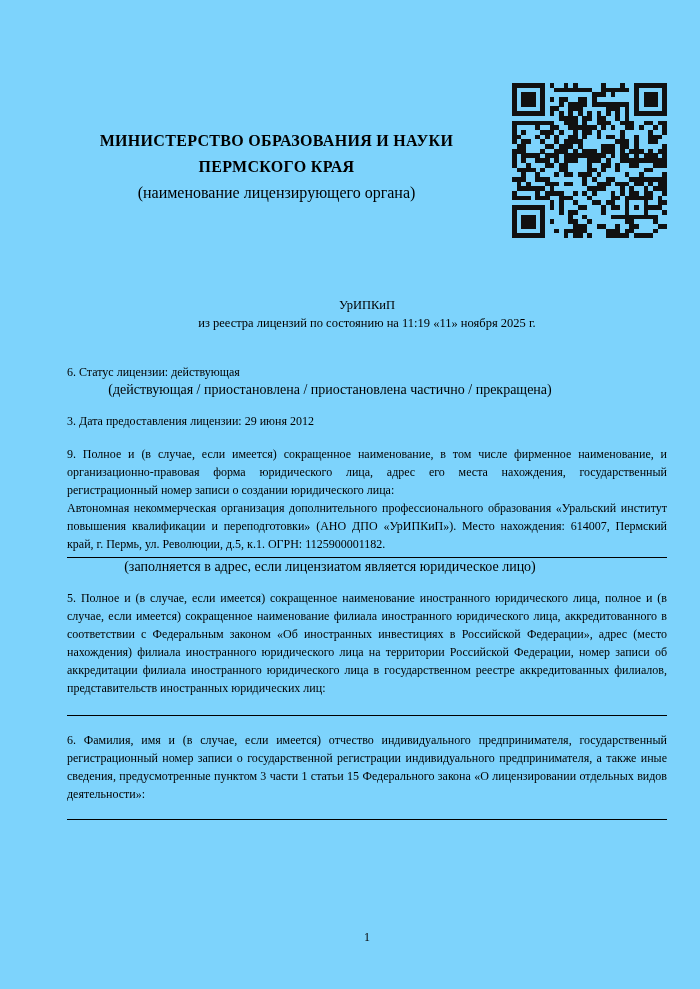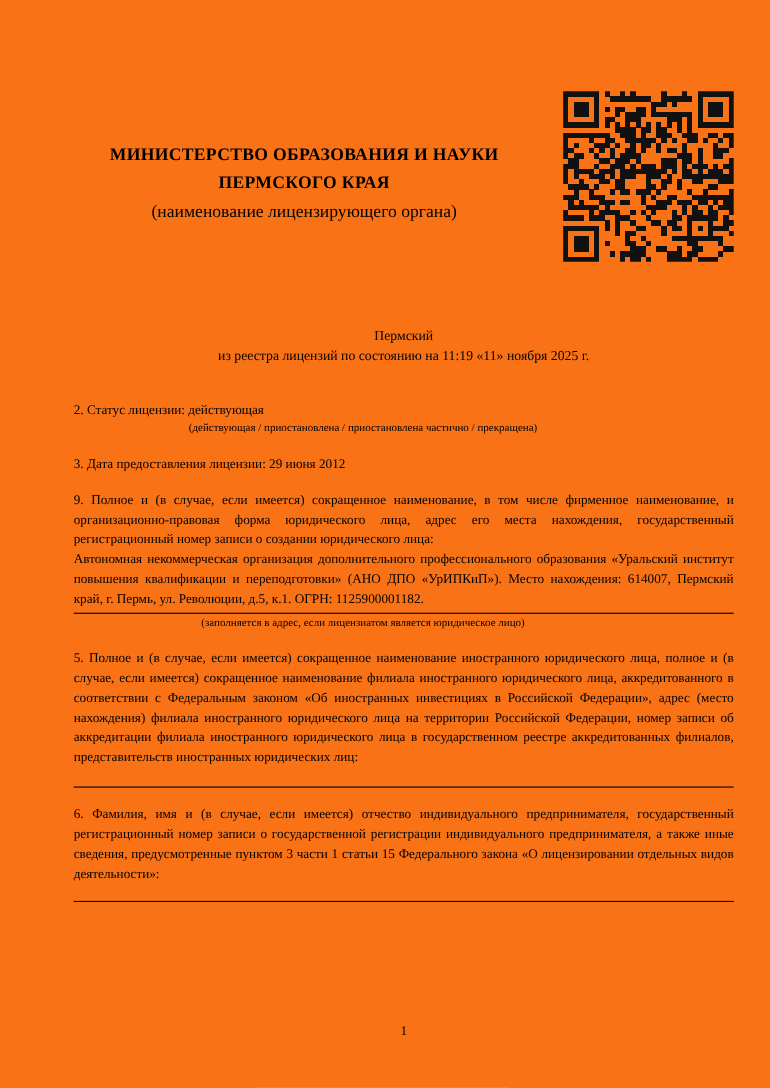--- a/index.html
+++ b/index.html
@@ -2,39 +2,39 @@
 <html><head>
 <meta charset="utf-8">
 <style>
   html, body { margin: 0; padding: 0; background: #ffffff; }
   .page {
     position: relative;
     width: 700px;
     height: 989px;
     box-sizing: border-box;
     padding: 0 33px 0 67px;
-    background: #f97316;
+    background: #7dd3fc;
     color: #000000;
     font-family: "Liberation Serif", "DejaVu Serif", serif;
     overflow: hidden;
   }
   .header-row { display: flex; margin-top: 83px; }
   .header-left { width: 419px; text-align: center; padding-top: 45px; box-sizing: border-box; }
   .ministry { font-weight: bold; font-size: 16px; line-height: 26px; letter-spacing: 0.3px; }
   .ministry div { white-space: nowrap; }
   .authority-caption { font-size: 16px; margin-top: 4px; }
   .qr-box { width: 155px; height: 155px; margin-left: 26px; flex: none; }
   .qr-box svg { display: block; }
   .doc-title { text-align: center; margin-top: 58px; font-size: 12.5px; line-height: 18px; }
   .items { margin-top: 31px; }
   .item { margin-top: 15px; }
   .item.gap-lg { margin-top: 19px; }
   .item-text { font-size: 12px; line-height: 18px; }
   .just { text-align: justify; text-justify: inter-word; }
-  .caption { font-size: 10px; line-height: 14px; text-align: center; padding-right: 74px; margin-top: 2px; }
+  .caption { font-size: 14px; line-height: 14px; text-align: center; padding-right: 74px; margin-top: 2px; }
   .rule { border-top: 1.6px solid #000; height: 0; margin: 4px 0 2px 0; }
   .blank-space { height: 14px; }
   .blank-space-sm { height: 12px; }
   .page-number { position: absolute; left: 67px; right: 33px; bottom: 44px; text-align: center; font-size: 12px; }
 </style>
 </head>
 <body>
 
 <div class="page">
 
@@ -598,28 +598,28 @@
           <rect x="112.73" y="150.30" width="4.75" height="4.75" fill="#111"></rect>
           <rect x="122.12" y="150.30" width="4.75" height="4.75" fill="#111"></rect>
           <rect x="126.82" y="150.30" width="4.75" height="4.75" fill="#111"></rect>
           <rect x="131.52" y="150.30" width="4.75" height="4.75" fill="#111"></rect>
           <rect x="136.21" y="150.30" width="4.75" height="4.75" fill="#111"></rect>
         </svg>
     </div>
   </div>
 
   <div class="doc-title">
-    <div>Пермский</div>
+    <div>УрИПКиП</div>
     <div>из реестра лицензий по состоянию на 11:19 «11» ноября 2025 г.</div>
   </div>
 
   <div class="items">
 
     <div class="item">
-      <div class="item-text">2. Статус лицензии: действующая</div>
+      <div class="item-text">6. Статус лицензии: действующая</div>
       <div class="caption">(действующая / приостановлена / приостановлена частично / прекращена)</div>
     </div>
 
 
     <div class="item">
       <div class="item-text">3. Дата предоставления лицензии: 29 июня 2012</div>
     </div>
 
     <div class="item">
       <div class="item-text just">9. Полное и (в случае, если имеется) сокращенное наименование, в том числе фирменное наименование, и организационно-правовая форма юридического лица, адрес его места нахождения, государственный регистрационный номер записи о создании юридического лица:</div>

